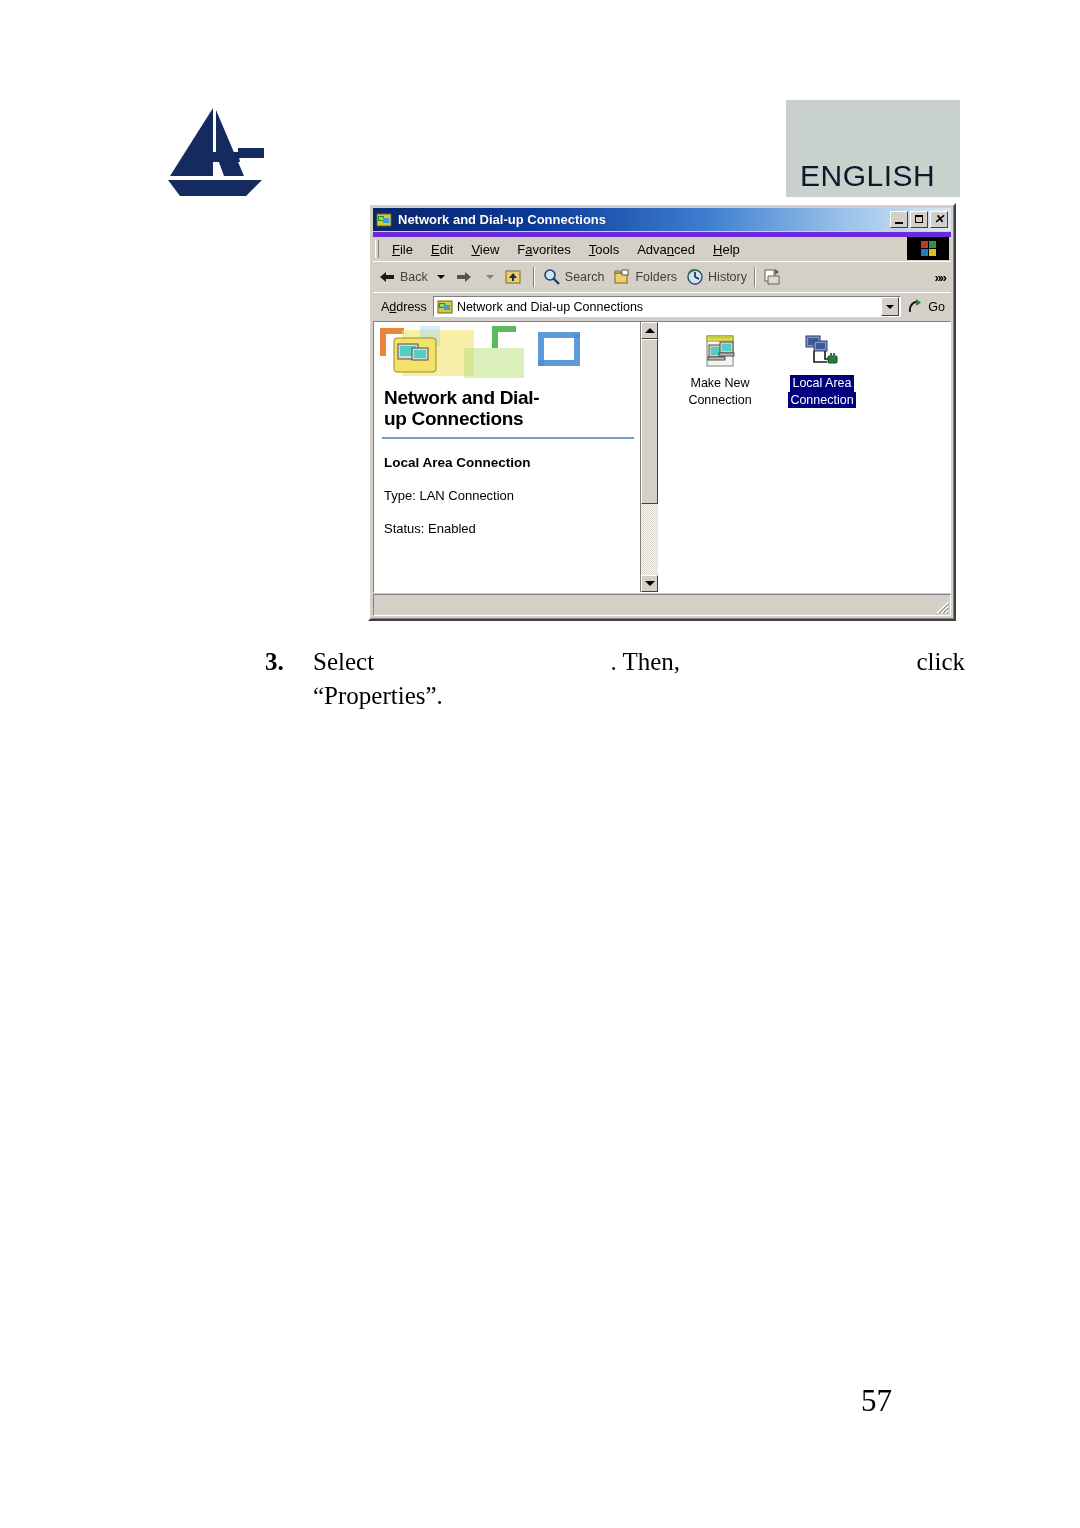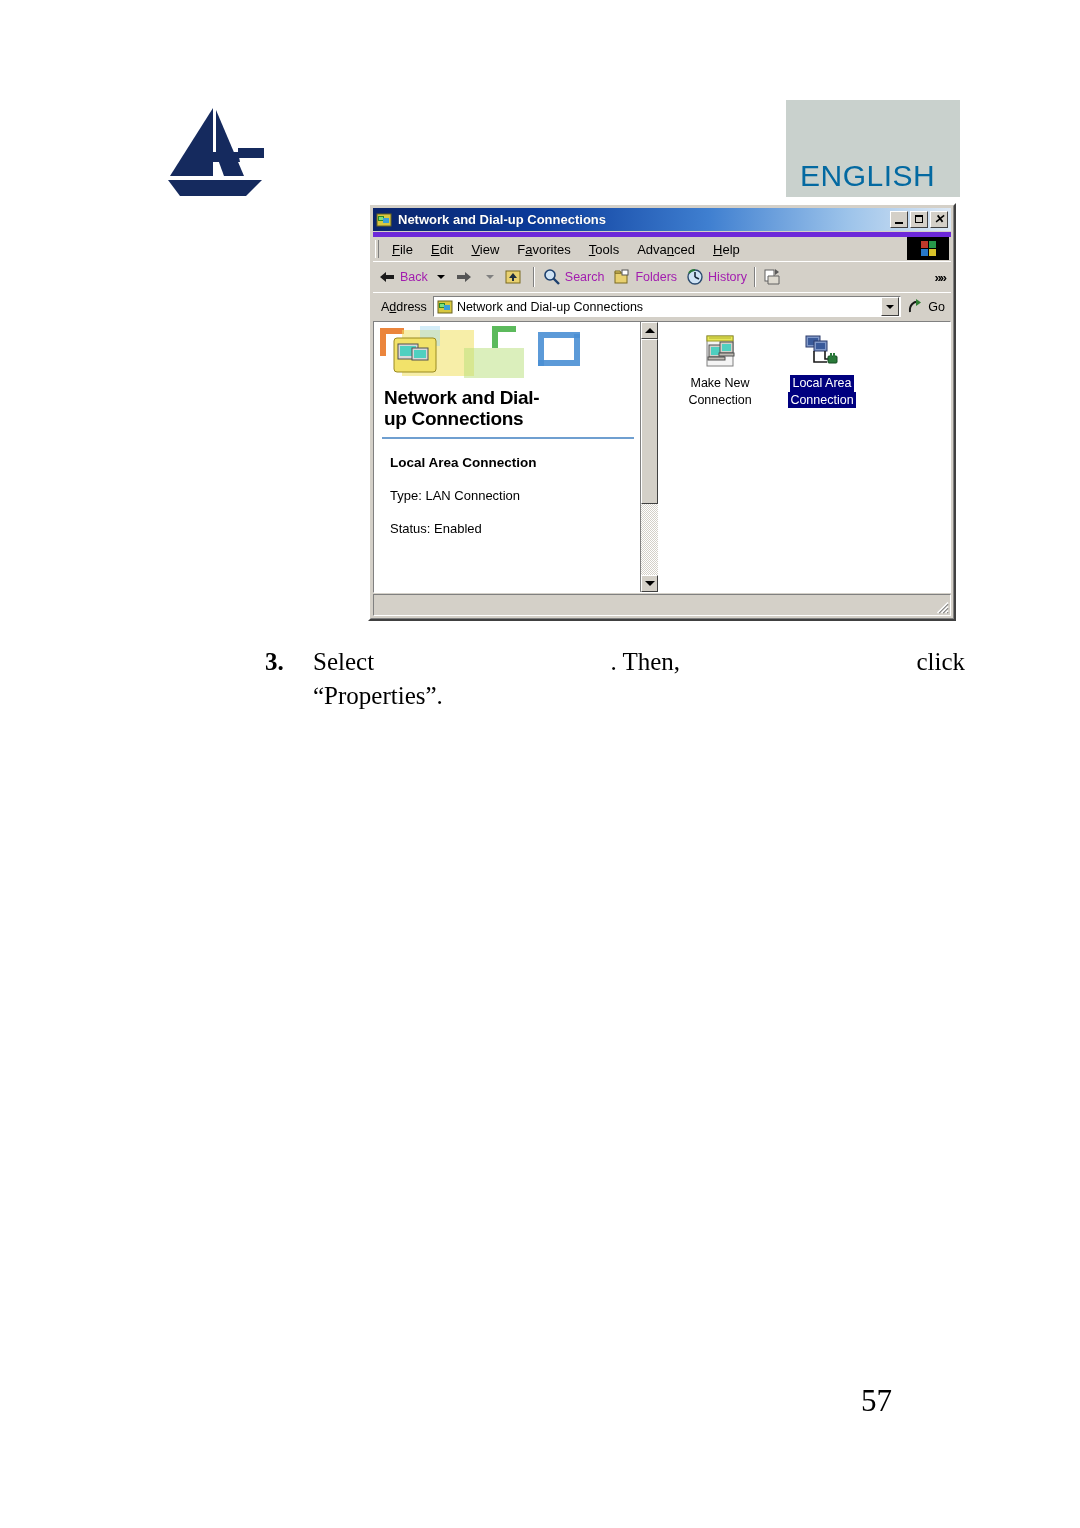--- a/index.html
+++ b/index.html
@@ -31,21 +31,21 @@
     height: 97px;
     background: #c9d1cd;
   }
   #english-tab .english-label {
     position: absolute;
     left: 14px;
     bottom: 4px;
     font-family: "Liberation Sans", sans-serif;
     font-size: 30px;
     font-weight: 400;
-    color: #0369a1;
+    color: #0f172a;
     letter-spacing: 0.5px;
     white-space: nowrap;
   }
 
   
   #explorer-window {
     position: absolute;
     left: 368px;
     top: 203px;
     width: 588px;
@@ -179,21 +179,21 @@
     flex: 0 0 auto;
     border-top: 1px solid #ffffff;
     position: relative;
   }
   .tool-btn {
     display: flex;
     align-items: center;
     height: 24px;
     padding: 0 4px;
     font-size: 12.5px;
-    color: #a21caf;
+    color: #404040;
     white-space: nowrap;
   }
   .tool-sep {
     width: 2px; height: 20px;
     border-left: 1px solid #808080;
     border-right: 1px solid #ffffff;
     margin: 0 3px;
     box-sizing: border-box;
   }
   .tool-dropdown {
@@ -325,21 +325,21 @@
     line-height: 1.08;
     padding: 4px 6px 2px 10px;
     letter-spacing: -0.3px;
   }
   .panel-rule {
     height: 2px;
     background: #6f9fd0;
     margin: 6px 6px 0 8px;
   }
   .panel-body {
-    padding: 16px 10px 0 16px;
+    padding: 16px 10px 0 10px;
   }
   .panel-strong {
     font-family: "Liberation Sans", sans-serif;
     font-size: 13.5px;
     font-weight: bold;
     color: #000;
     margin-bottom: 18px;
   }
   .panel-line {
     font-family: "Liberation Sans", sans-serif;

